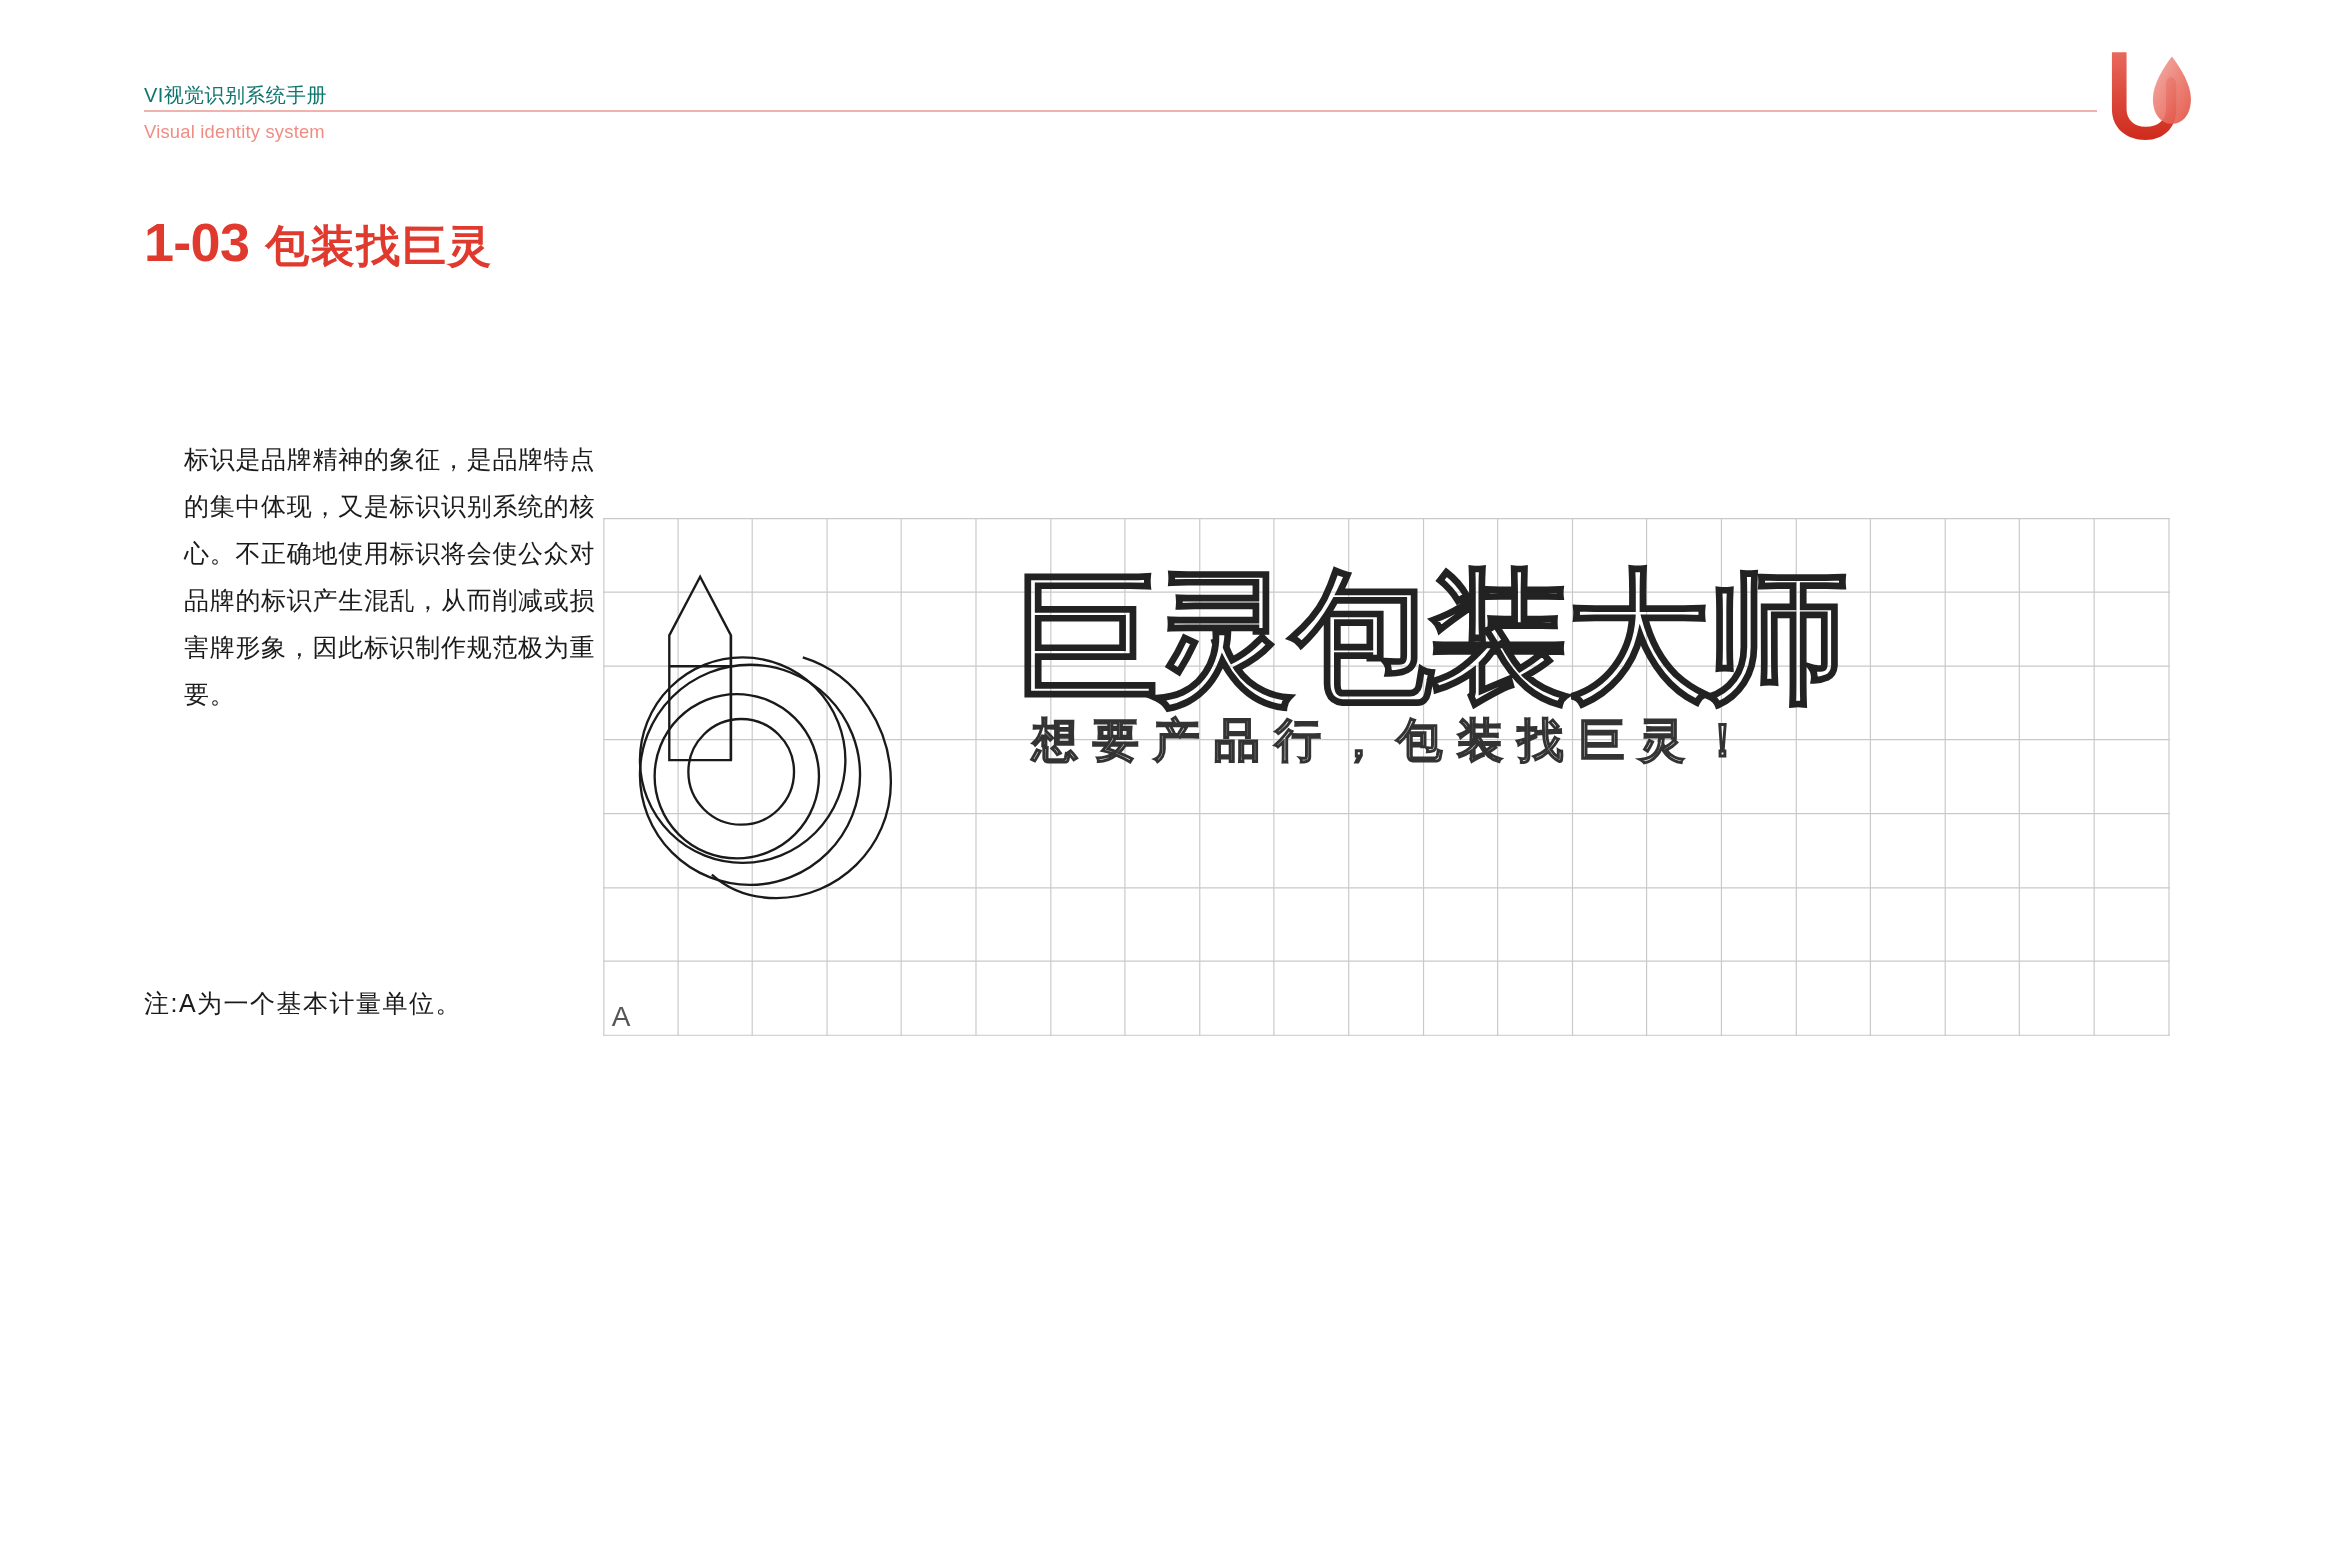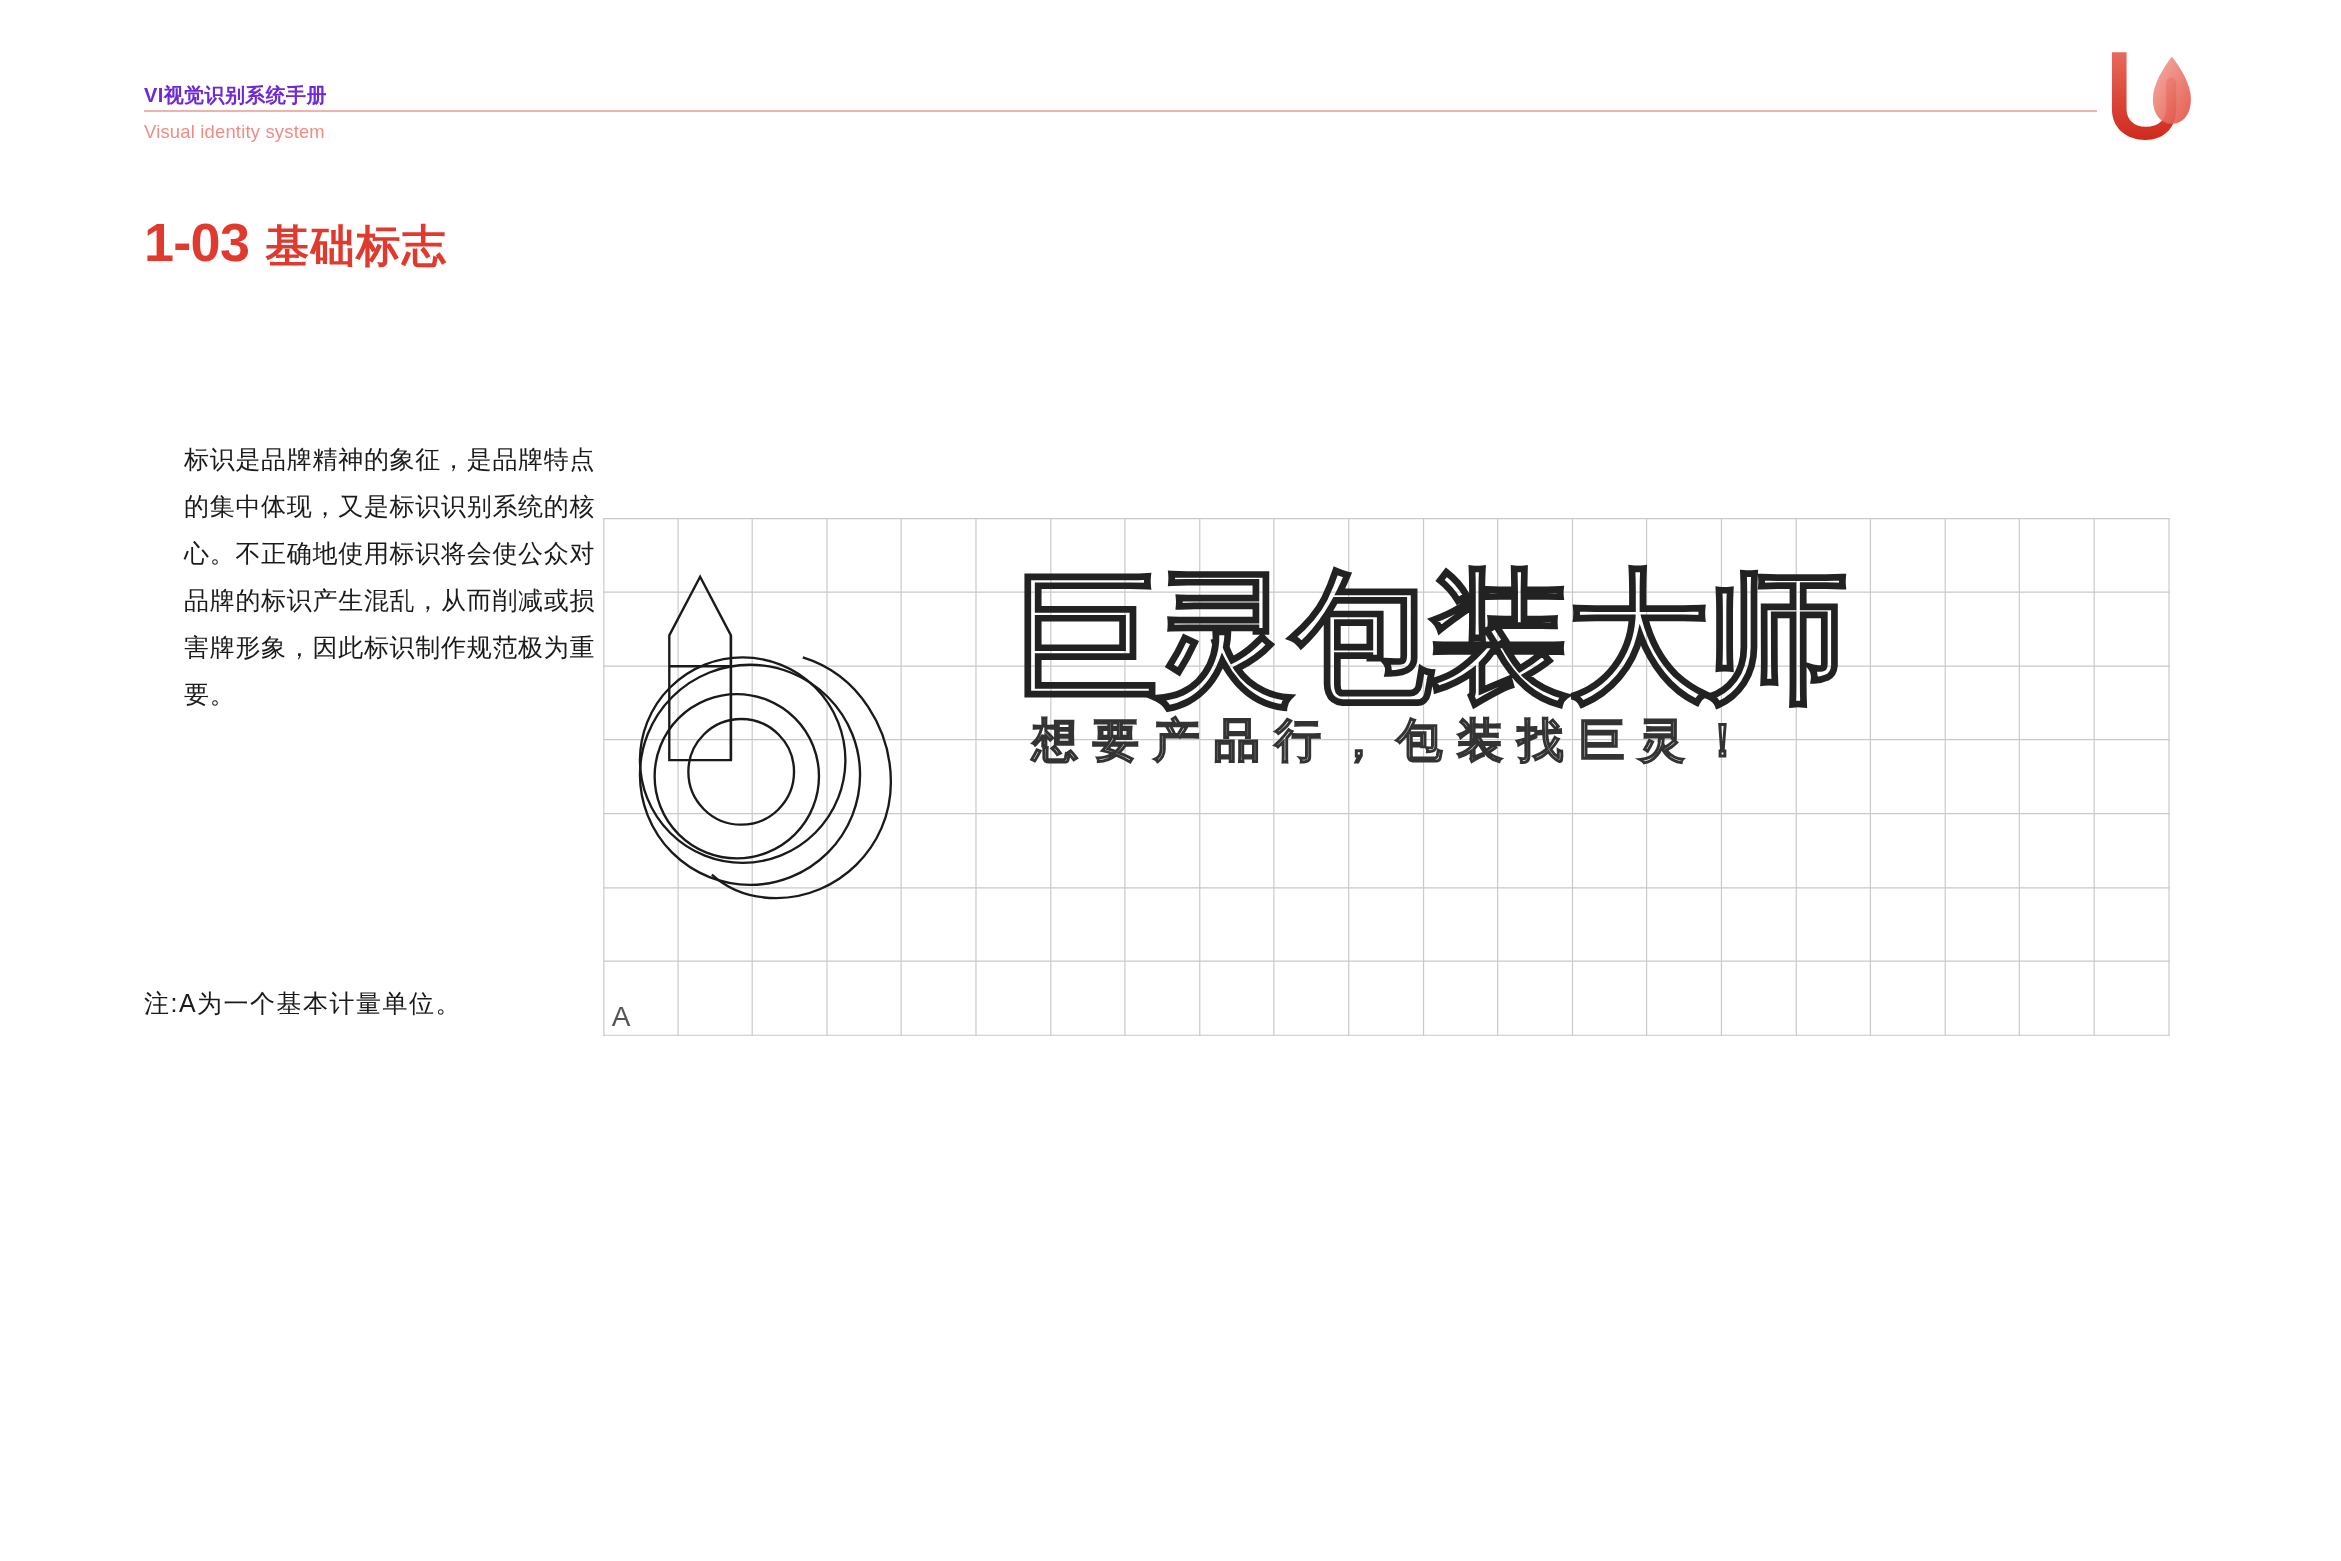--- a/index.html
+++ b/index.html
@@ -20,22 +20,22 @@
     position: absolute;
     left: 0; top: 0;
     width: 2342px;
     height: 184px;
   }
   .header-title {
     position: absolute;
     left: 144px;
     top: 82px;
     font-size: 20px;
-    font-weight: 700;
-    color: #6d28d9;
+    font-weight: 400;
+    color: #0f766e;
     letter-spacing: 0.4px;
   }
   .header-subtitle {
     position: absolute;
     left: 144px;
     top: 121px;
     font-size: 18.4px;
     font-weight: 400;
     color: #ef8d84;
     letter-spacing: 0.2px;
@@ -179,21 +179,21 @@
         </linearGradient>
       </defs>
       <path d="M30 8 C30 8 30 70 30 86 C30 112 50 128 76 128 C100 128 118 112 118 86 L118 52 C118 40 104 38 104 52 L104 86 C104 100 94 110 76 110 C60 110 50 100 50 86 L50 8 Z" fill="url(#gradB)"></path>
       <path d="M112 14 C124 30 138 52 138 72 C138 94 126 106 112 106 C98 106 86 94 86 72 C86 52 100 30 112 14 Z" fill="url(#gradA)" opacity="0.9"></path>
     </svg>
   </div>
 </div>
 
 <div class="section-title">
   <span class="section-num">1-03</span>
-  <span class="section-name">基础标志</span>
+  <span class="section-name">包装找巨灵</span>
 </div>
 
 <div class="body-copy">
   <p>标识是品牌精神的象征，是品牌特点的集中体现，又是标识识别系统的核心。不正确地使用标识将会使公众对品牌的标识产生混乱，从而削减或损害牌形象，因此标识制作规范极为重要。</p>
 </div>
 
 <div class="note-copy">注:A为一个基本计量单位。</div>
 
 <div class="grid-panel">
 

